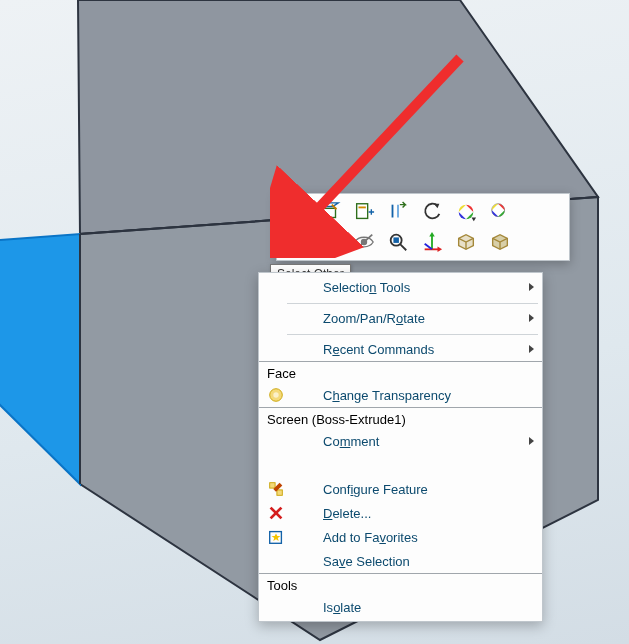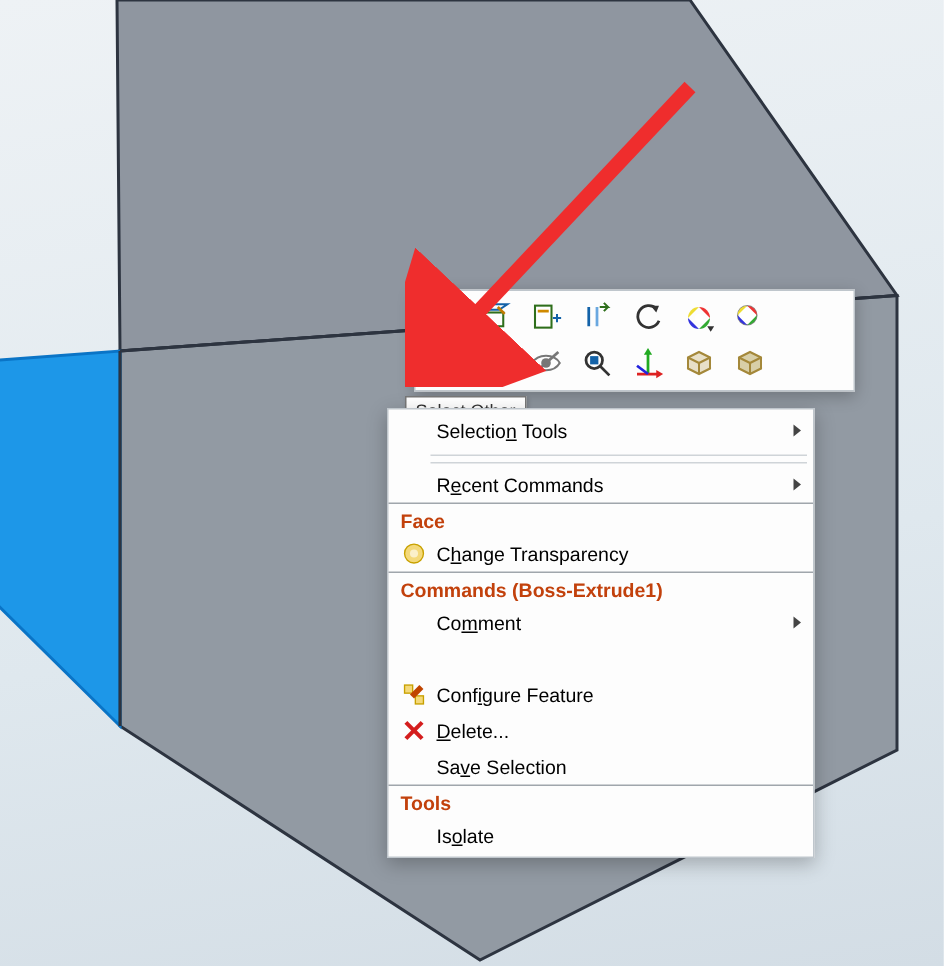--- a/index.html
+++ b/index.html
@@ -85,40 +85,41 @@
   }
   .menu-item .mi-icon {
     width: 22px; height: 22px;
     display: flex; align-items:center; justify-content:center;
     margin-right: 4px;
     flex: none;
   }
   .menu-item .mi-icon svg { width: 18px; height: 18px; }
   .menu-item .mi-label {
     flex: 1;
-    color: #000000;
+    color: #0c4a6e;
+    margin-left: 32px;
   }
   .menu-item .mi-label u { text-decoration: underline; }
   .menu-item .submenu-arrow {
     width: 0; height: 0;
     border-top: 4px solid transparent;
     border-bottom: 4px solid transparent;
     border-left: 5px solid #444;
     position: absolute;
     right: 8px;
     top: 50%;
     transform: translateY(-50%);
   } 
   .menu-header-block {
     border-top: 1px solid #a0a6ac;
   }
   .menu-header-block .menu-header-label {
-    font-weight: 700;
+    font-weight: 400;
     font-size: 13px;
-    color: #c2410c;
+    color: #000000;
     padding: 4px 8px 2px 8px;
     display: block;
   }
 
   
   .arrow {
     position: absolute;
     left: 270px; top: 48px;
     pointer-events: none;
   }
@@ -255,20 +256,25 @@
 <div class="tooltip">Select Other</div>
 
 <div class="context-menu">
 
   <div class="menu-item">
     <span class="mi-icon"></span>
     <span class="mi-label">Selectio<u>n</u> Tools</span>
     <span class="submenu-arrow"></span>
   </div>
   <div class="sep"></div>
+  <div class="menu-item">
+    <span class="mi-icon"></span>
+    <span class="mi-label">Zoom/Pan/R<u>o</u>tate</span>
+    <span class="submenu-arrow"></span>
+  </div>
   <div class="sep"></div>
   <div class="menu-item">
     <span class="mi-icon"></span>
     <span class="mi-label">R<u>e</u>cent Commands</span>
     <span class="submenu-arrow"></span>
   </div>
 
   <div class="menu-header-block">
     <span class="menu-header-label">Face</span>
   </div>
@@ -276,21 +282,21 @@
     <span class="mi-icon">
       <svg viewBox="0 0 20 20">
           <circle cx="10" cy="10" r="7" fill="#f4d97a" stroke="#c8a100"></circle>
           <circle cx="10" cy="10" r="3" fill="#fff" opacity="0.6"></circle>
         </svg>
     </span>
     <span class="mi-label">C<u>h</u>ange Transparency</span>
   </div>
 
   <div class="menu-header-block">
-    <span class="menu-header-label">Commands (Boss-Extrude1)</span>
+    <span class="menu-header-label">Screen (Boss-Extrude1)</span>
   </div>
   <div class="menu-item">
     <span class="mi-icon"></span>
     <span class="mi-label">Co<u>m</u>ment</span>
     <span class="submenu-arrow"></span>
   </div>
   <div class="menu-item">
     <span class="mi-icon"></span>
   </div>
   <div class="menu-item">
@@ -304,20 +310,29 @@
     <span class="mi-label">Conf<u>i</u>gure Feature</span>
   </div>
   <div class="menu-item">
     <span class="mi-icon">
       <svg viewBox="0 0 20 20">
           <line x1="4" y1="4" x2="16" y2="16" stroke="#d41d1d" stroke-width="3"></line>
           <line x1="16" y1="4" x2="4" y2="16" stroke="#d41d1d" stroke-width="3"></line>
         </svg>
     </span>
     <span class="mi-label"><u>D</u>elete...</span>
+  </div>
+  <div class="menu-item">
+    <span class="mi-icon">
+      <svg viewBox="0 0 20 20">
+          <rect x="3" y="4" width="13" height="13" fill="none" stroke="#1362a8" stroke-width="1.5"></rect>
+          <polygon points="10,6 11.5,9 15,9 12,11 13,14.5 10,12.5 7,14.5 8,11 5,9 8.5,9" fill="#f4c400"></polygon>
+        </svg>
+    </span>
+    <span class="mi-label">Add to Fa<u>v</u>orites</span>
   </div>
   <div class="menu-item">
     <span class="mi-icon"></span>
     <span class="mi-label">Sa<u>v</u>e Selection</span>
   </div>
 
   <div class="menu-header-block">
     <span class="menu-header-label">Tools</span>
   </div>
   <div class="menu-item">

